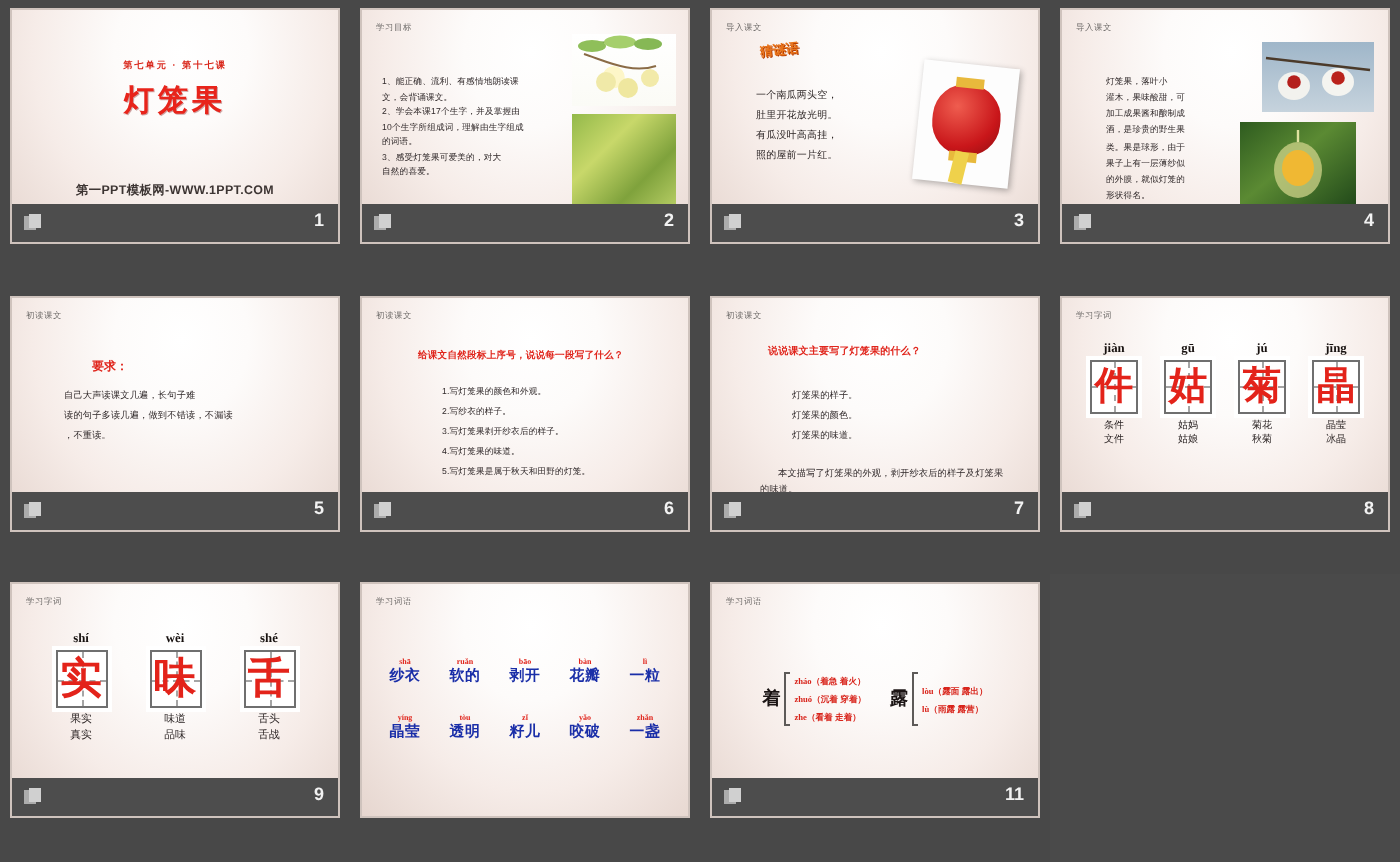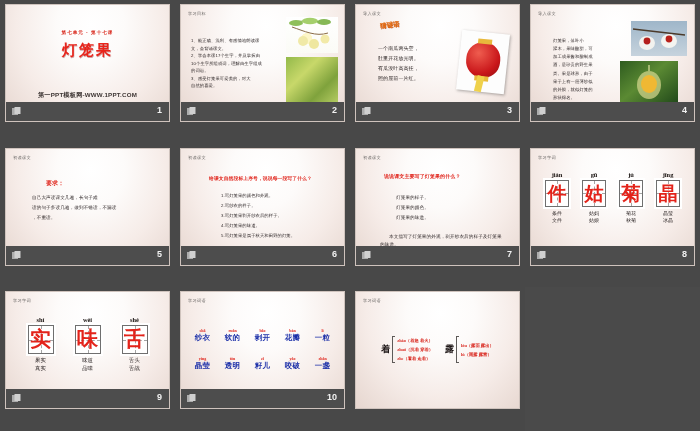--- a/index.html
+++ b/index.html
@@ -505,29 +505,20 @@
           </div>
         <div class="wi">
             <div class="p">yǎo</div>
             <div class="w">咬破</div>
           </div>
         <div class="wi">
             <div class="p">zhǎn</div>
             <div class="w">一盏</div>
           </div>
       </div>
-      <div class="bar">
-        <span class="ic">
-            <svg width="9" height="9" viewBox="0 0 9 9">
-              <rect x="0" y="1" width="6" height="7" fill="#bdbdbd"></rect>
-              <rect x="2.5" y="0" width="6" height="7" fill="#e8e8e8"></rect>
-            </svg>
-          </span>
-        <span class="pg">10</span>
-      </div>
     </div>
   </div>
 
   <div class="cell">
     <div class="slide">
       <div class="tag">学习词语</div>
       <div class="poly">
         <div class="pgrp">
           <span class="pch">着</span>
           <span class="brace"></span>
@@ -539,17 +530,26 @@
         </div>
         <div class="pgrp">
           <span class="pch">露</span>
           <span class="brace"></span>
           <div>
             <div class="prow"><span class="pp">lòu</span><span>（露面  露出）</span></div>
             <div class="prow"><span class="pp">lù</span><span>（雨露  露营）</span></div>
           </div>
         </div>
       </div>
+      <div class="bar">
+        <span class="ic">
+            <svg width="9" height="9" viewBox="0 0 9 9">
+              <rect x="0" y="1" width="6" height="7" fill="#bdbdbd"></rect>
+              <rect x="2.5" y="0" width="6" height="7" fill="#e8e8e8"></rect>
+            </svg>
+          </span>
+        <span class="pg">11</span>
+      </div>
     </div>
   </div>
 
 
 </div>
 
 </body></html>

